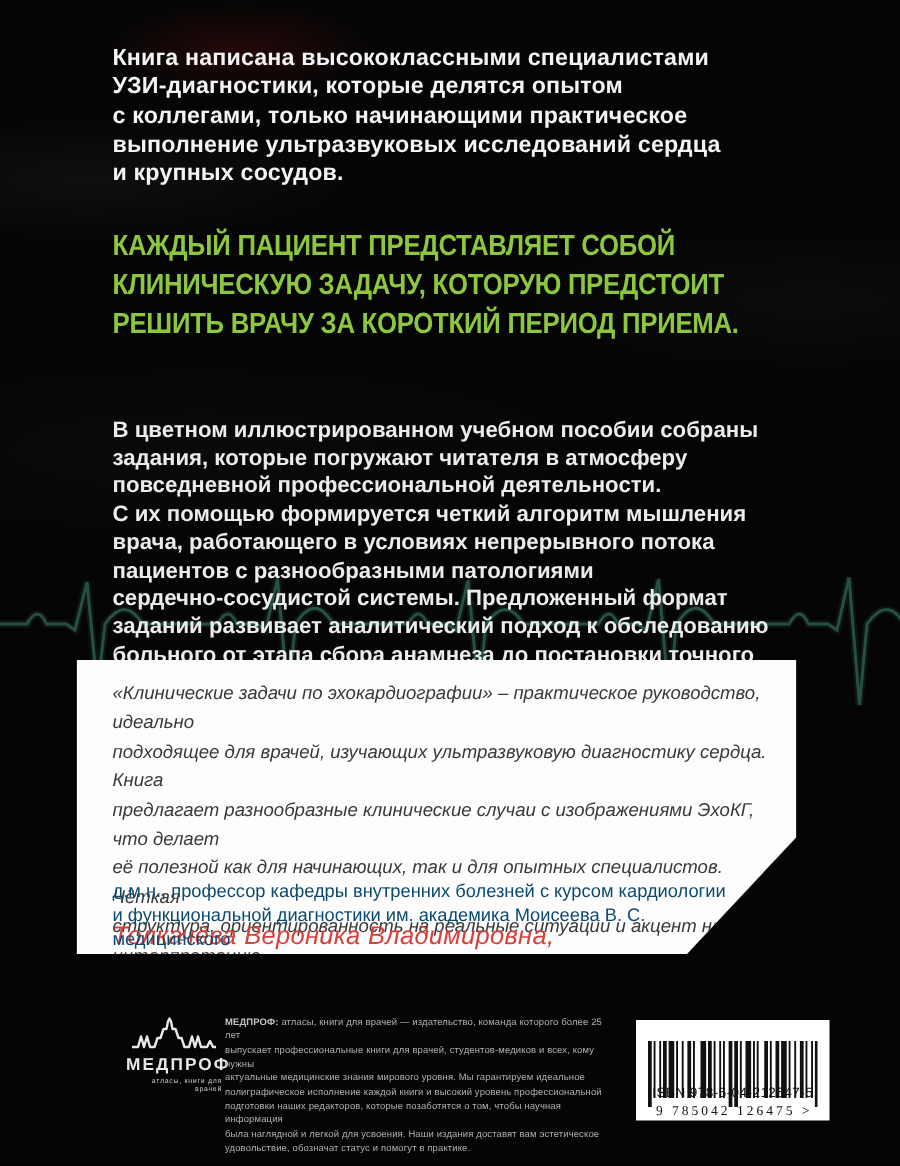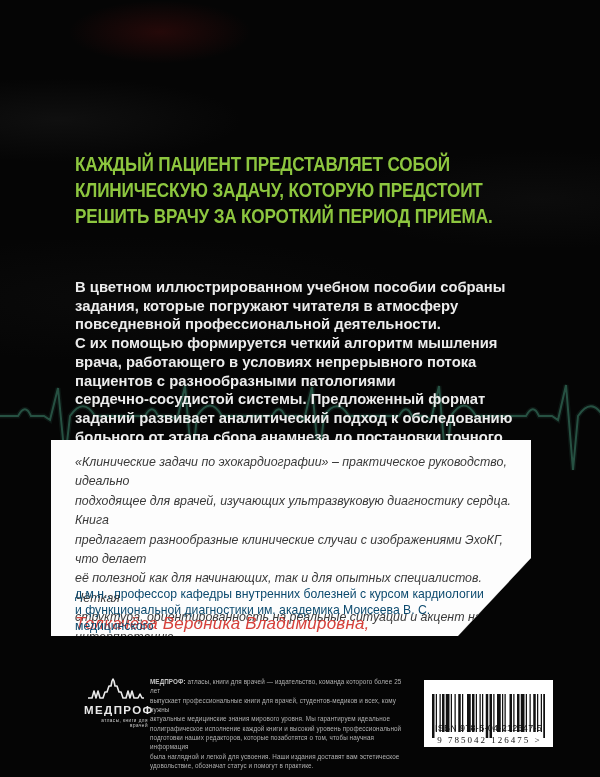--- a/index.html
+++ b/index.html
@@ -105,20 +105,25 @@
       L 272 416 C 277 407 281 407 285 416 L 298 416 L 304 420 L 312 387 L 319 461 L 324 416 C 333 403 341 403 349 416
       L 399 416 C 404 407 408 407 412 416 L 425 416 L 431 420 L 439 386 L 446 466 L 451 416 C 460 402 468 402 476 416
       L 526 416 C 531 407 535 407 539 416 L 552 416 L 558 420 L 566 385 L 573 470 L 578 416 C 587 403 595 403 603 416 L 612 416"></path>
     <path d="M -10 416 L 18 416 C 23 407 27 407 31 416 L 44 416 L 50 420 L 58 388 L 65 460 L 70 416 C 79 403 87 403 95 416
       L 145 416 C 150 407 154 407 158 416 L 171 416 L 177 420 L 185 386 L 192 464 L 197 416 C 206 402 214 402 222 416
       L 272 416 C 277 407 281 407 285 416 L 298 416 L 304 420 L 312 387 L 319 461 L 324 416 C 333 403 341 403 349 416
       L 399 416 C 404 407 408 407 412 416 L 425 416 L 431 420 L 439 386 L 446 466 L 451 416 C 460 402 468 402 476 416
       L 526 416 C 531 407 535 407 539 416 L 552 416 L 558 420 L 566 385 L 573 470 L 578 416 C 587 403 595 403 603 416 L 612 416"></path>
   </svg>
 
+  <div class="intro">Книга написана высококлассными специалистами
+УЗИ-диагностики, которые делятся опытом
+с коллегами, только начинающими практическое
+выполнение ультразвуковых исследований сердца
+и крупных сосудов.</div>
 
   <div class="headline-wrap">
     <div class="headline">КАЖДЫЙ ПАЦИЕНТ ПРЕДСТАВЛЯЕТ СОБОЙ
 КЛИНИЧЕСКУЮ ЗАДАЧУ, КОТОРУЮ ПРЕДСТОИТ
 РЕШИТЬ ВРАЧУ ЗА КОРОТКИЙ ПЕРИОД ПРИЕМА.</div>
   </div>
 
   <div class="description">В  цветном иллюстрированном  учебном пособии собраны
 задания, которые погружают читателя в атмосферу
 повседневной профессиональной деятельности.

